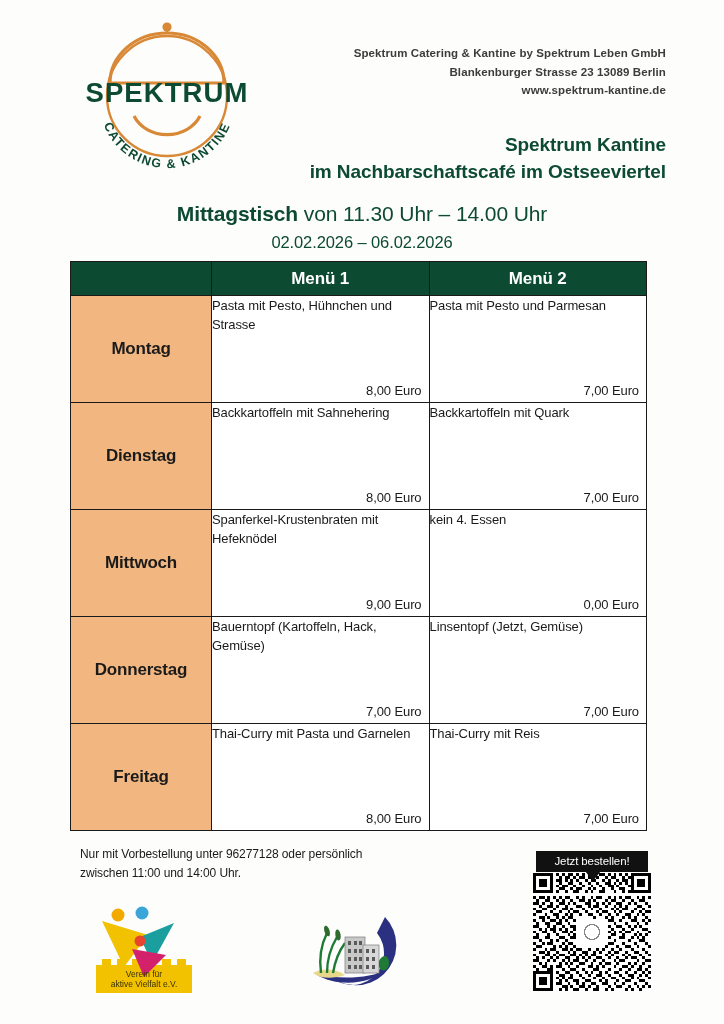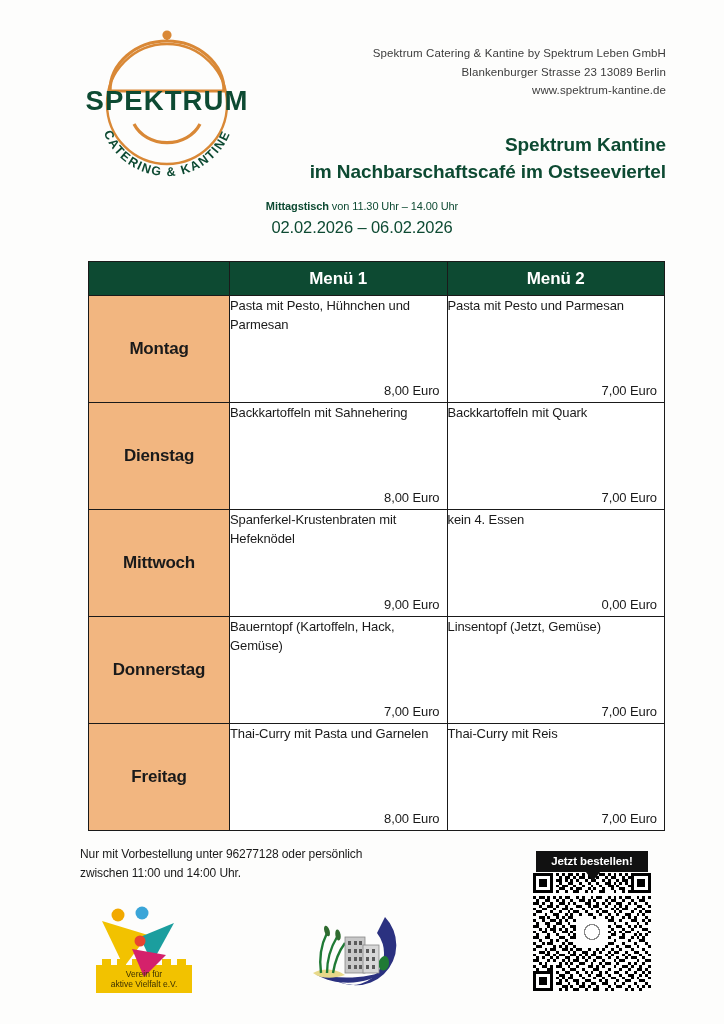--- a/index.html
+++ b/index.html
@@ -16,35 +16,36 @@
 
   
   .header {
     position: relative;
     height: 190px;
   }
 
   .logo-wrap {
     position: absolute;
     left: 72px;
-    top: 28px;
+    top: 20px;
     width: 190px;
     height: 150px;
   }
   .logo-svg { display: block; width: 190px; height: 150px; }
 
   .contact-block {
     position: absolute;
     right: 58px;
     top: 44px;
     text-align: right;
     font-size: 11.5px;
     line-height: 1.62;
     color: #3c3c3c;
     letter-spacing: 0.1px;
+    font-weight: bold;
   }
 
   .org-title {
     position: absolute;
     right: 58px;
     top: 112px;
     text-align: right;
     color: #0d4a32;
     font-weight: bold;
     font-size: 19px;
@@ -52,28 +53,28 @@
     letter-spacing: -0.1px;
     margin-top: 20px;
   }
 
   
   .mittag {
     text-align: center;
     color: #0d4a32;
     margin-top: 8px;
   }
-  .mittag-line1 { font-size: 11px; line-height: 1.5; letter-spacing: -0.1px; }
+  .mittag-line1 { font-size: 21px; line-height: 1.5; letter-spacing: -0.1px; }
   .mittag-line1 .strong { font-weight: bold; }
   .mittag-line2 { font-size: 16.5px; font-weight: normal; line-height: 1.5; letter-spacing: -0.1px; }
 
   
   .menu-table {
     position: absolute;
-    left: 88px;
+    left: 70px;
     top: 261px;
     width: 576px;
     border-collapse: collapse;
     table-layout: fixed;
   }
   .menu-table td, .menu-table th { border: 1.4px solid #1a1a1a; padding: 0; }
 
   .col-day  { width: 141px; }
   .col-menu { width: 217.5px; }
 
@@ -142,21 +143,20 @@
   .qr-bubble {
     position: relative;
     background: #111111;
     color: #ffffff;
     font-size: 11.5px;
     text-align: center;
     padding: 4px 6px 5px 6px;
     width: 112px;
     margin: 0 auto;
     letter-spacing: -0.1px;
-    font-weight: bold;
   }
   .qr-bubble::after {
     content: "";
     position: absolute;
     left: 50%;
     margin-left: -7px;
     bottom: -9px;
     width: 0; height: 0;
     border-left: 8px solid transparent;
     border-right: 8px solid transparent;
@@ -226,21 +226,21 @@
     <tr>
       <th class="blank"></th>
       <th>Menü 1</th>
       <th>Menü 2</th>
     </tr>
   </thead>
   <tbody>
     <tr>
       <td class="day-cell">Montag</td>
       <td class="menu-cell">
-        <div class="dish">Pasta mit Pesto, Hühnchen und Parmesan</div>
+        <div class="dish">Pasta mit Pesto, Hühnchen und Strasse</div>
         <div class="price">8,00 Euro</div>
       </td>
       <td class="menu-cell">
         <div class="dish">Pasta mit Pesto und Parmesan</div>
         <div class="price">7,00 Euro</div>
       </td>
     </tr>
     <tr>
       <td class="day-cell">Dienstag</td>
       <td class="menu-cell">

